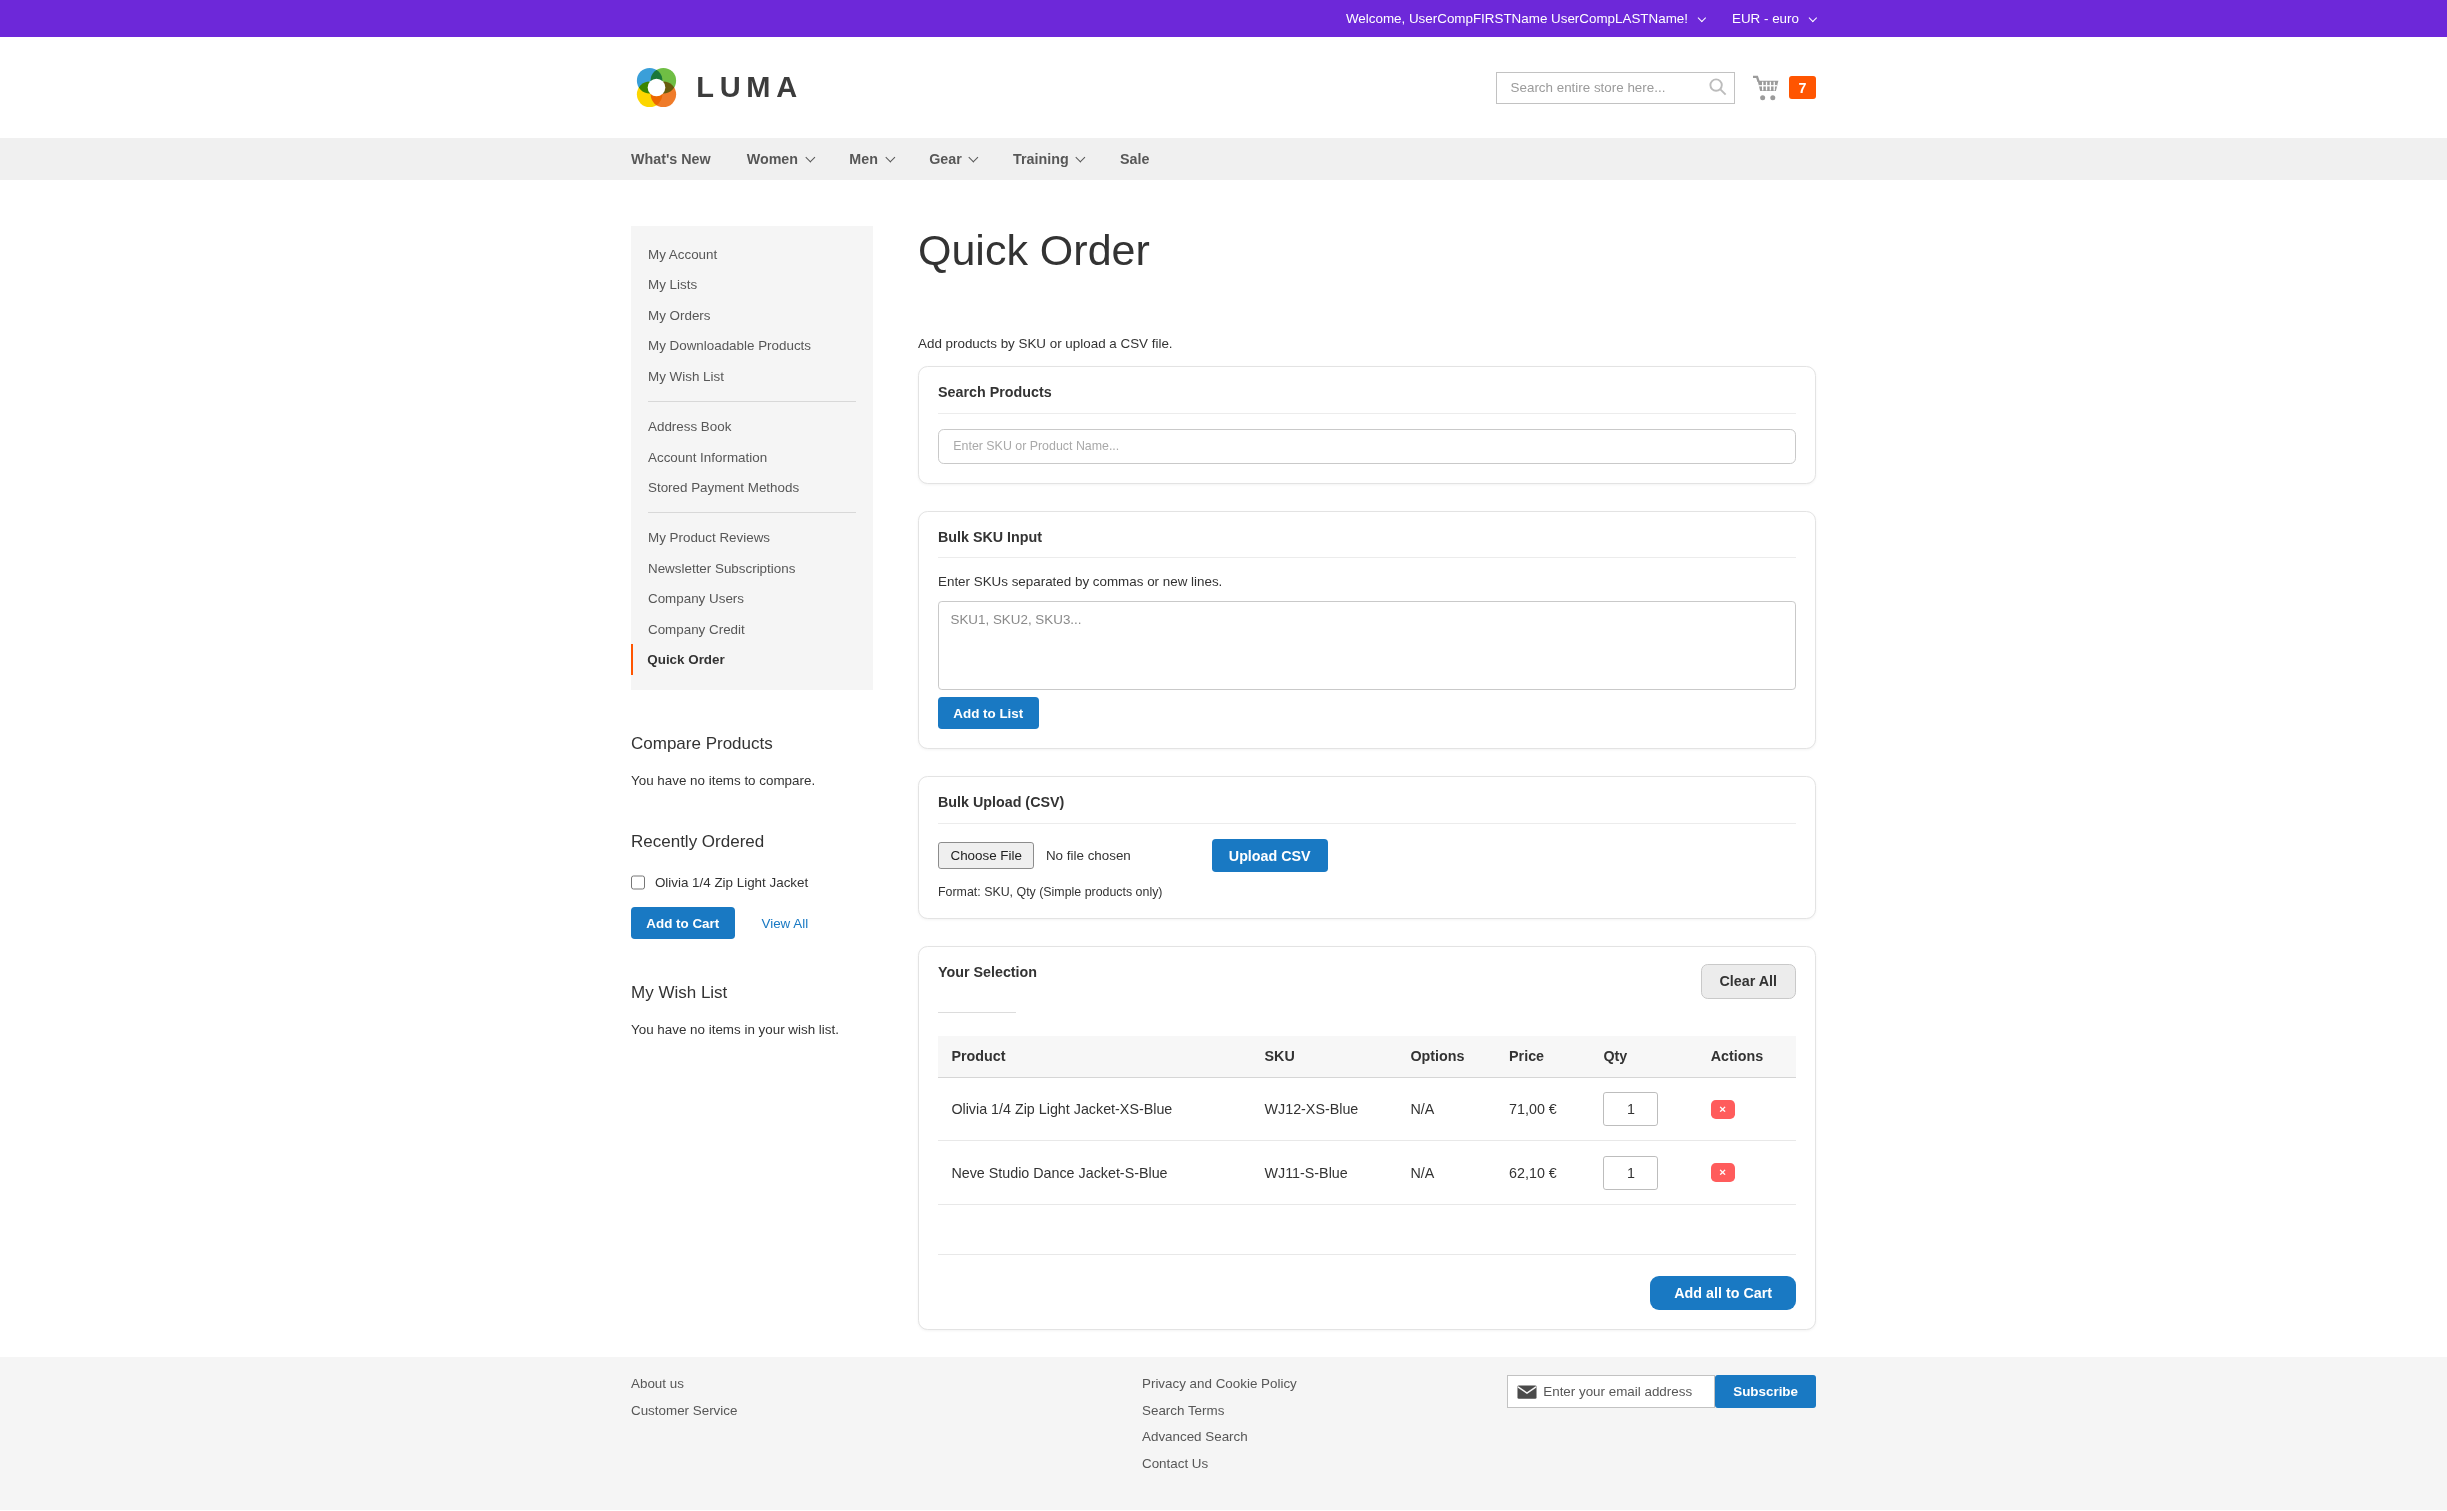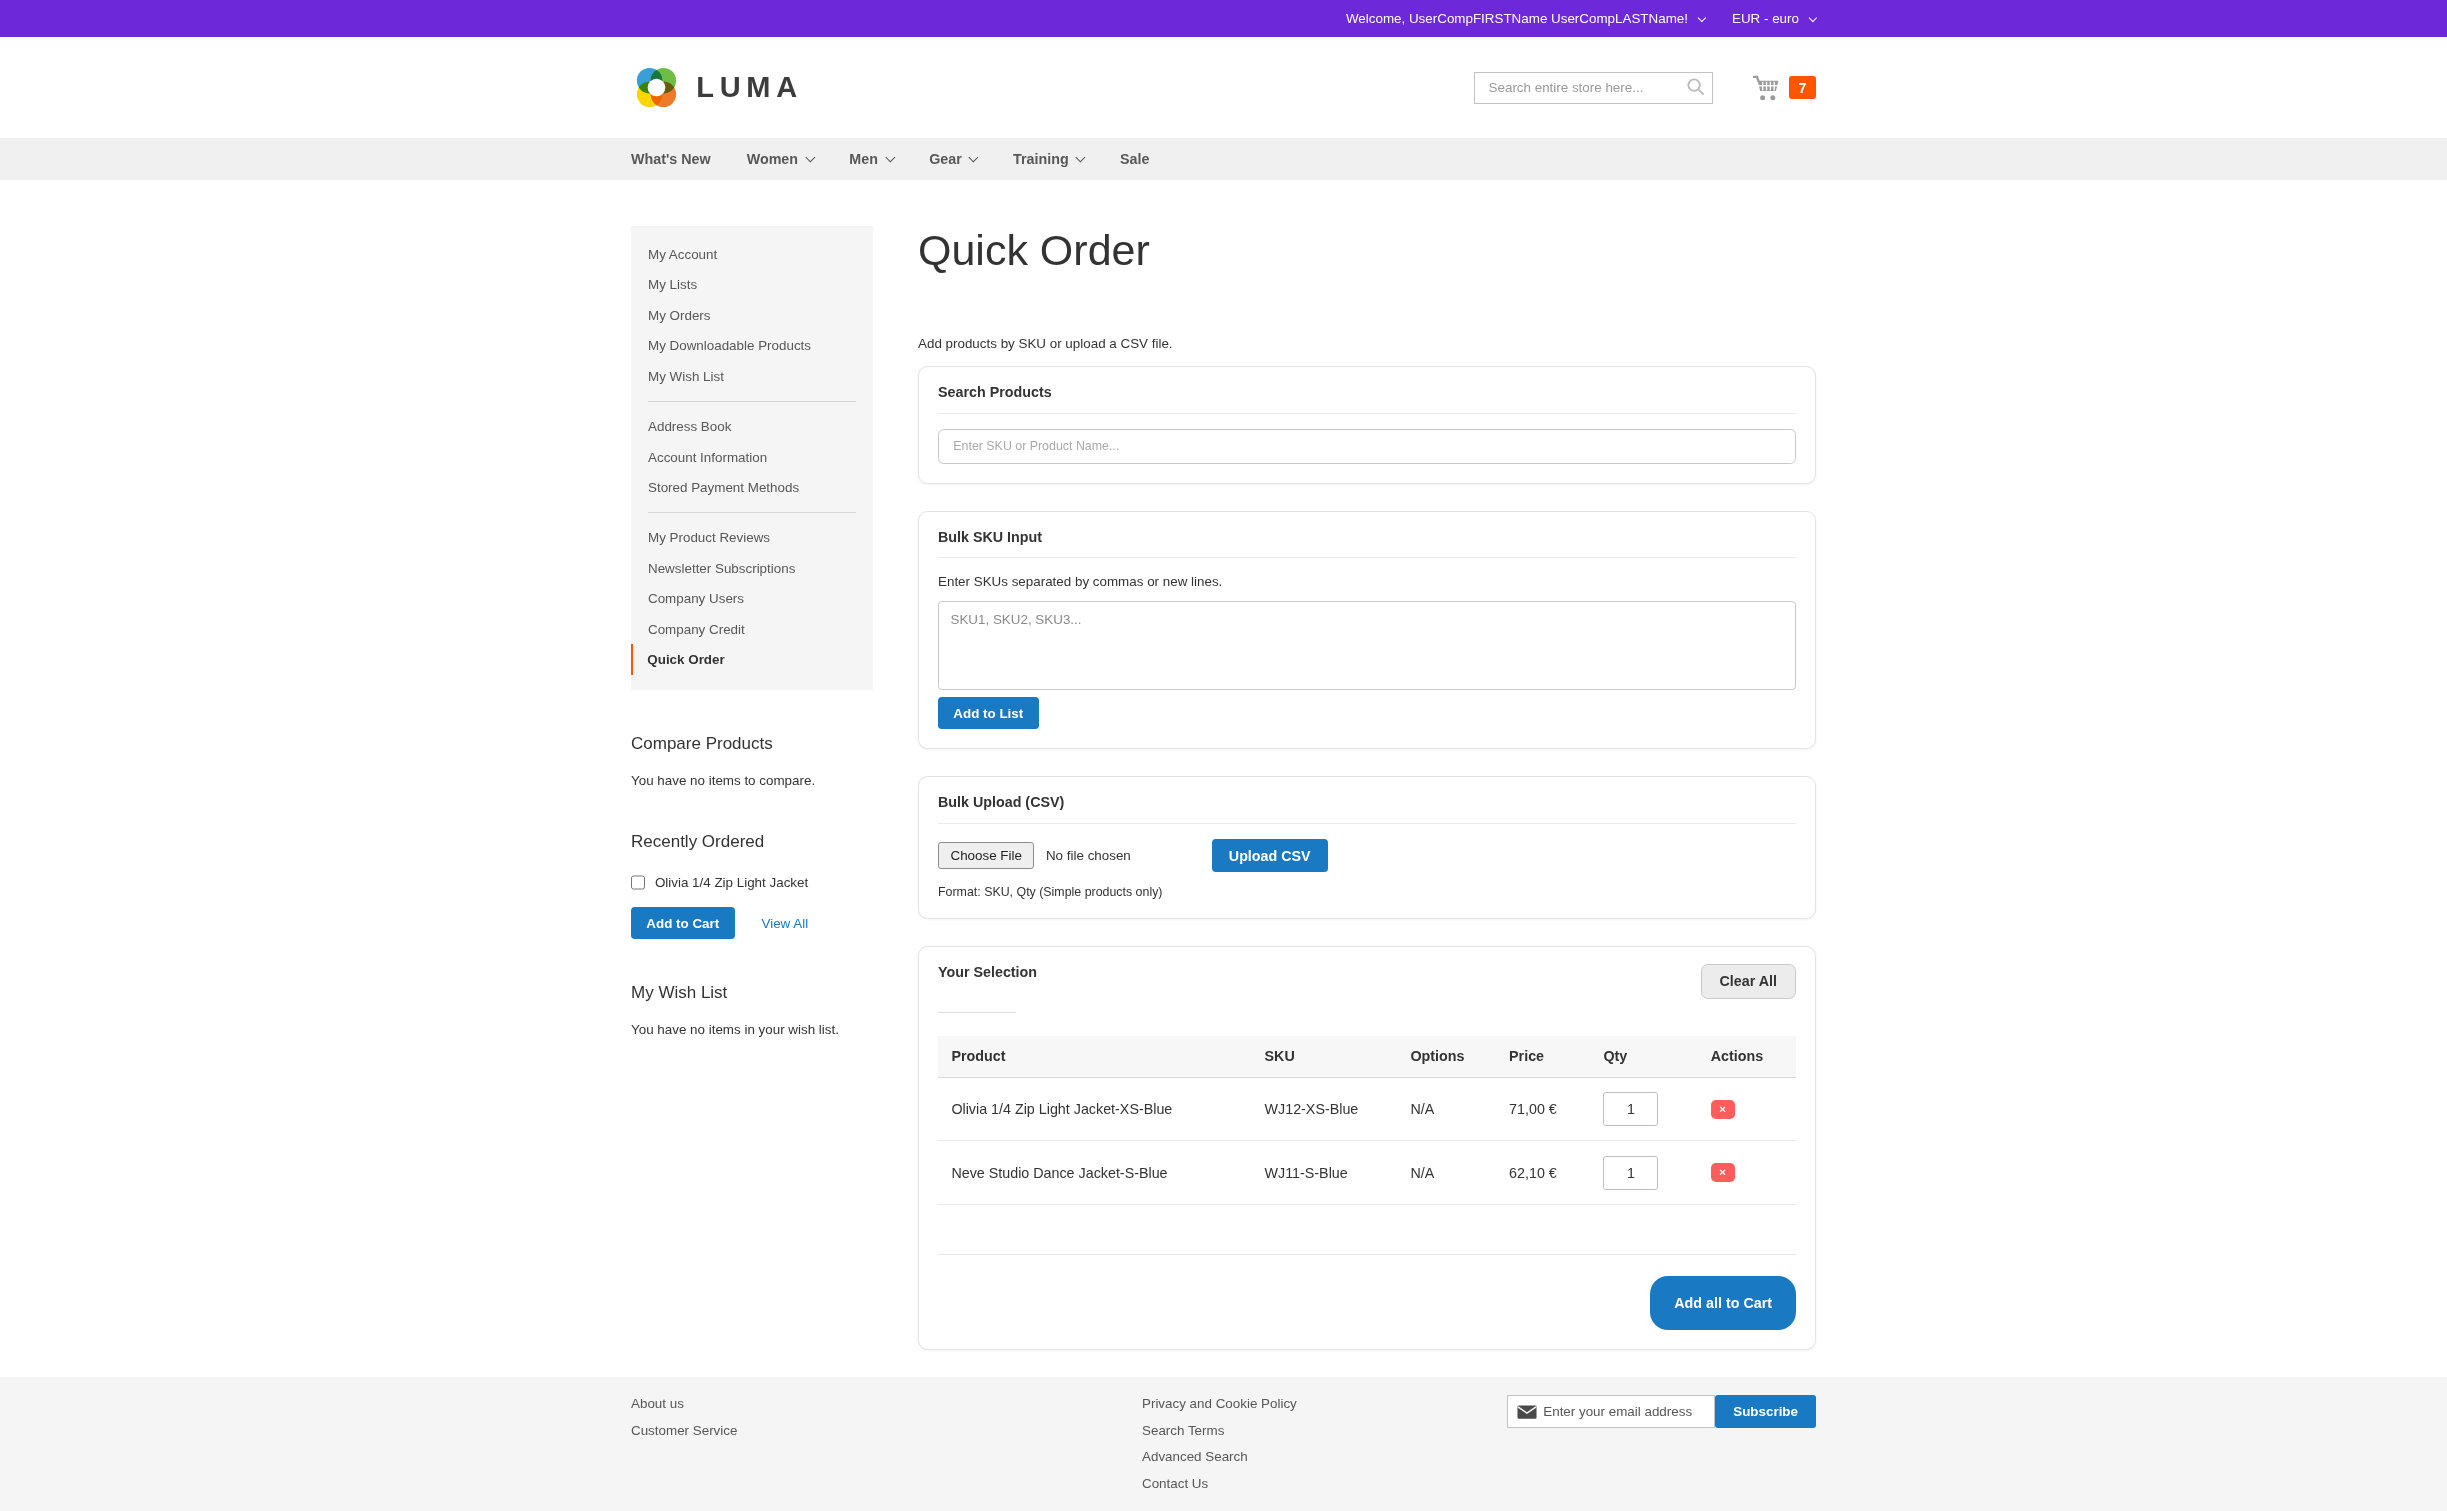--- a/index.html
+++ b/index.html
@@ -19,21 +19,21 @@
 
   
   .top-bar { background: #6d28d9; height: 37px; }
   .top-bar-inner { height: 100%; display: flex; align-items: center; justify-content: flex-end; gap: 27px; color: #fff; }
   .top-bar-inner .item { color: #fff; font-size: 13.4px; }
 
   
   .header-inner { height: 101px; display: flex; align-items: center; justify-content: space-between; }
   .logo { display: flex; align-items: center; gap: 14.3px; }
   .logo-text { font-size: 29px; font-weight: 600; letter-spacing: 5.7px; color: #3c3c3c; }
-  .header-right { display: flex; align-items: center; gap: 22px; }
+  .header-right { display: flex; align-items: center; }
   .search-box { position: relative; }
   .search-box input { width: 239px; height: 32px; border: 1px solid #c2c2c2; background: #fff;
     padding: 0 32.5px 0 13.4px; font-size: 13.4px; font-family: inherit; color: #333; }
   .search-box input::placeholder { color: #9b9b9b; }
   .search-box svg { position: absolute; right: 6.7px; top: 5.7px; }
   .cart-link { display: flex; align-items: center; margin-left: 17px; }
   .cart-counter { background: #ff5501; color: #fff; font-weight: 700; font-size: 14.3px;
     border-radius: 2.9px; padding: 3.8px 9.6px; margin-left: 6.7px; }
 
   
@@ -100,21 +100,21 @@
   .sel-table thead th { background: #f7f7f7; text-align: left; font-weight: 700;
     padding: 12.4px 13.4px; border-bottom: 1px solid #d6d6d6; }
   .sel-table tbody td { padding: 14.3px 13.4px; border-bottom: 1px solid #e8e8e8; }
   .sel-table tr.spacer td { height: 50px; padding: 0; }
   .qty-input { width: 55px; height: 34px; border: 1px solid #bdbdbd; border-radius: 2.9px;
     text-align: center; font-size: 14.3px; font-family: inherit; color: #333; }
   .delete-btn { width: 24px; height: 19px; background: #ff5c5c; border: none; border-radius: 4.8px;
     color: #fff; font-size: 11.5px; font-weight: 700; line-height: 19px; text-align: center;
     cursor: pointer; padding: 0; display: block; }
   .add-all-row { display: flex; justify-content: flex-end; margin-top: 21px; }
-  .add-all-btn { border-radius: 18px; padding: 19px 24px; font-size: 14.3px; }
+  .add-all-btn { border-radius: 9px; padding: 9px 24px; font-size: 14.3px; }
 
   
   .footer { background: #f5f5f5; padding: 18px 0 29px; }
   .footer-inner { display: flex; align-items: flex-start; }
   .f-col { list-style: none; }
   .f-col li { margin-bottom: 8.6px; line-height: 18px; }
   .f-col a { color: #575757; font-size: 13.4px; }
   .f-col1 { width: 511px; }
   .f-col2 { flex: 1; }
   .newsletter { display: flex; align-items: stretch; }

